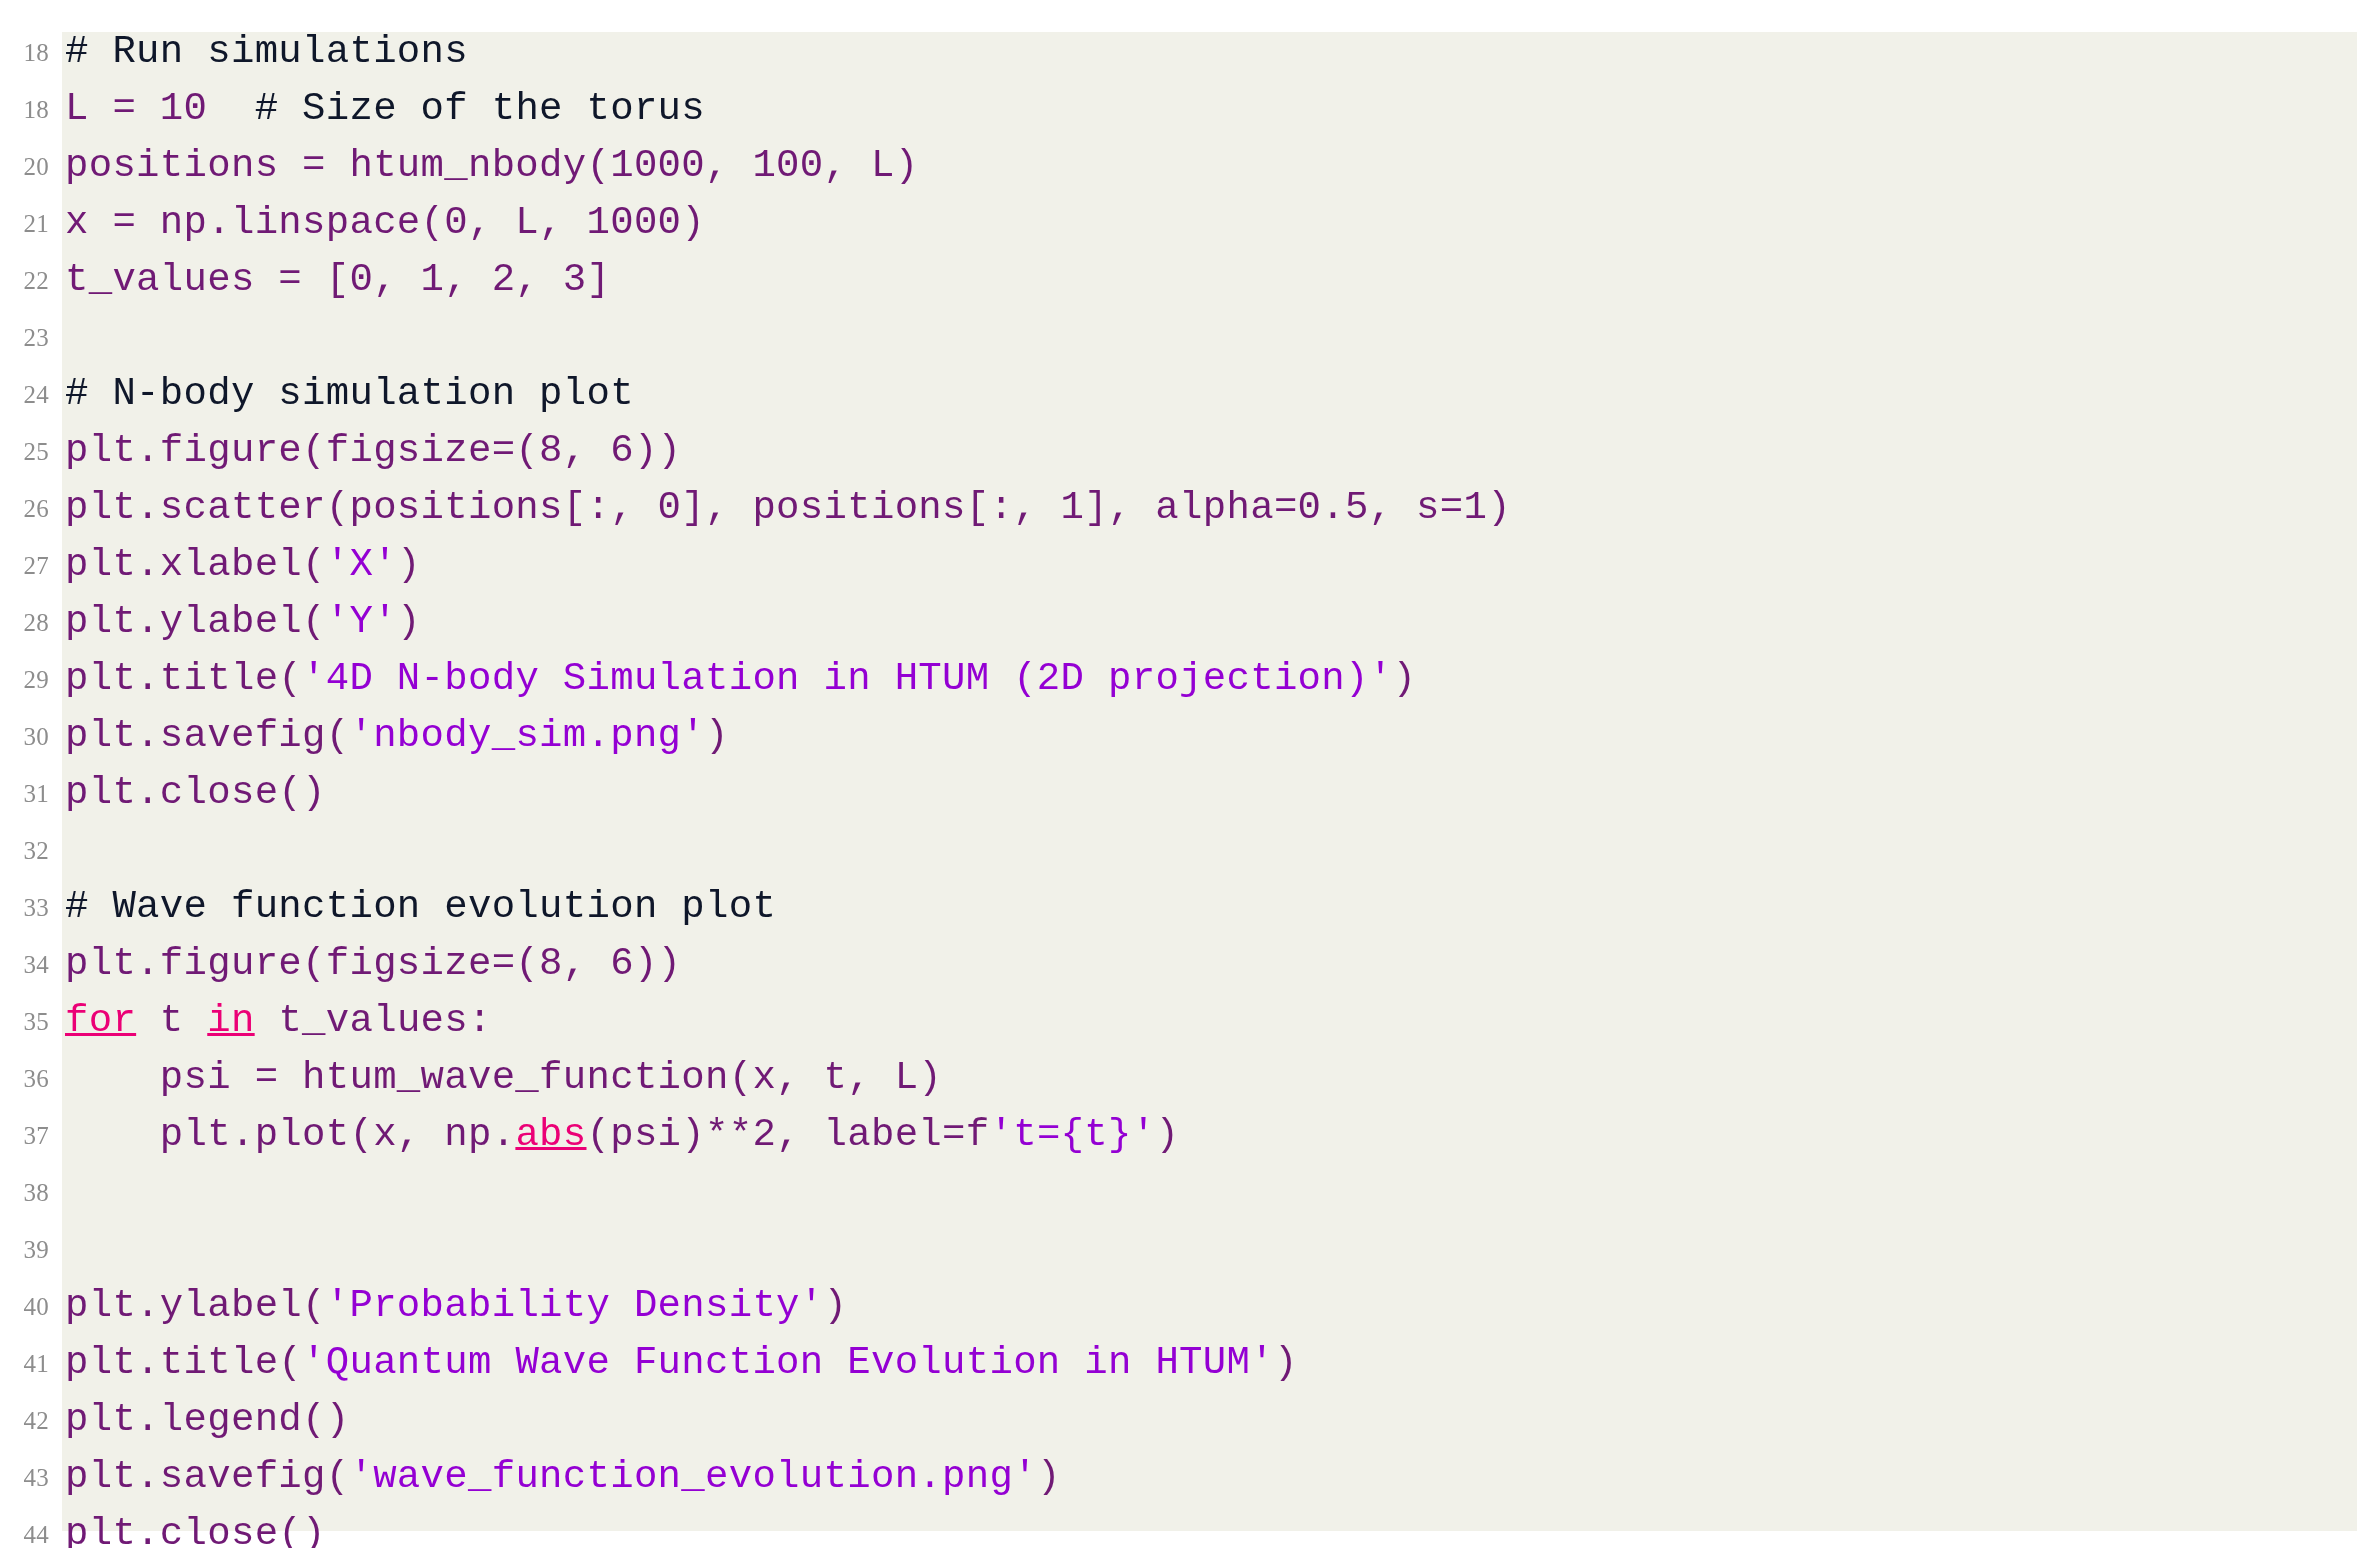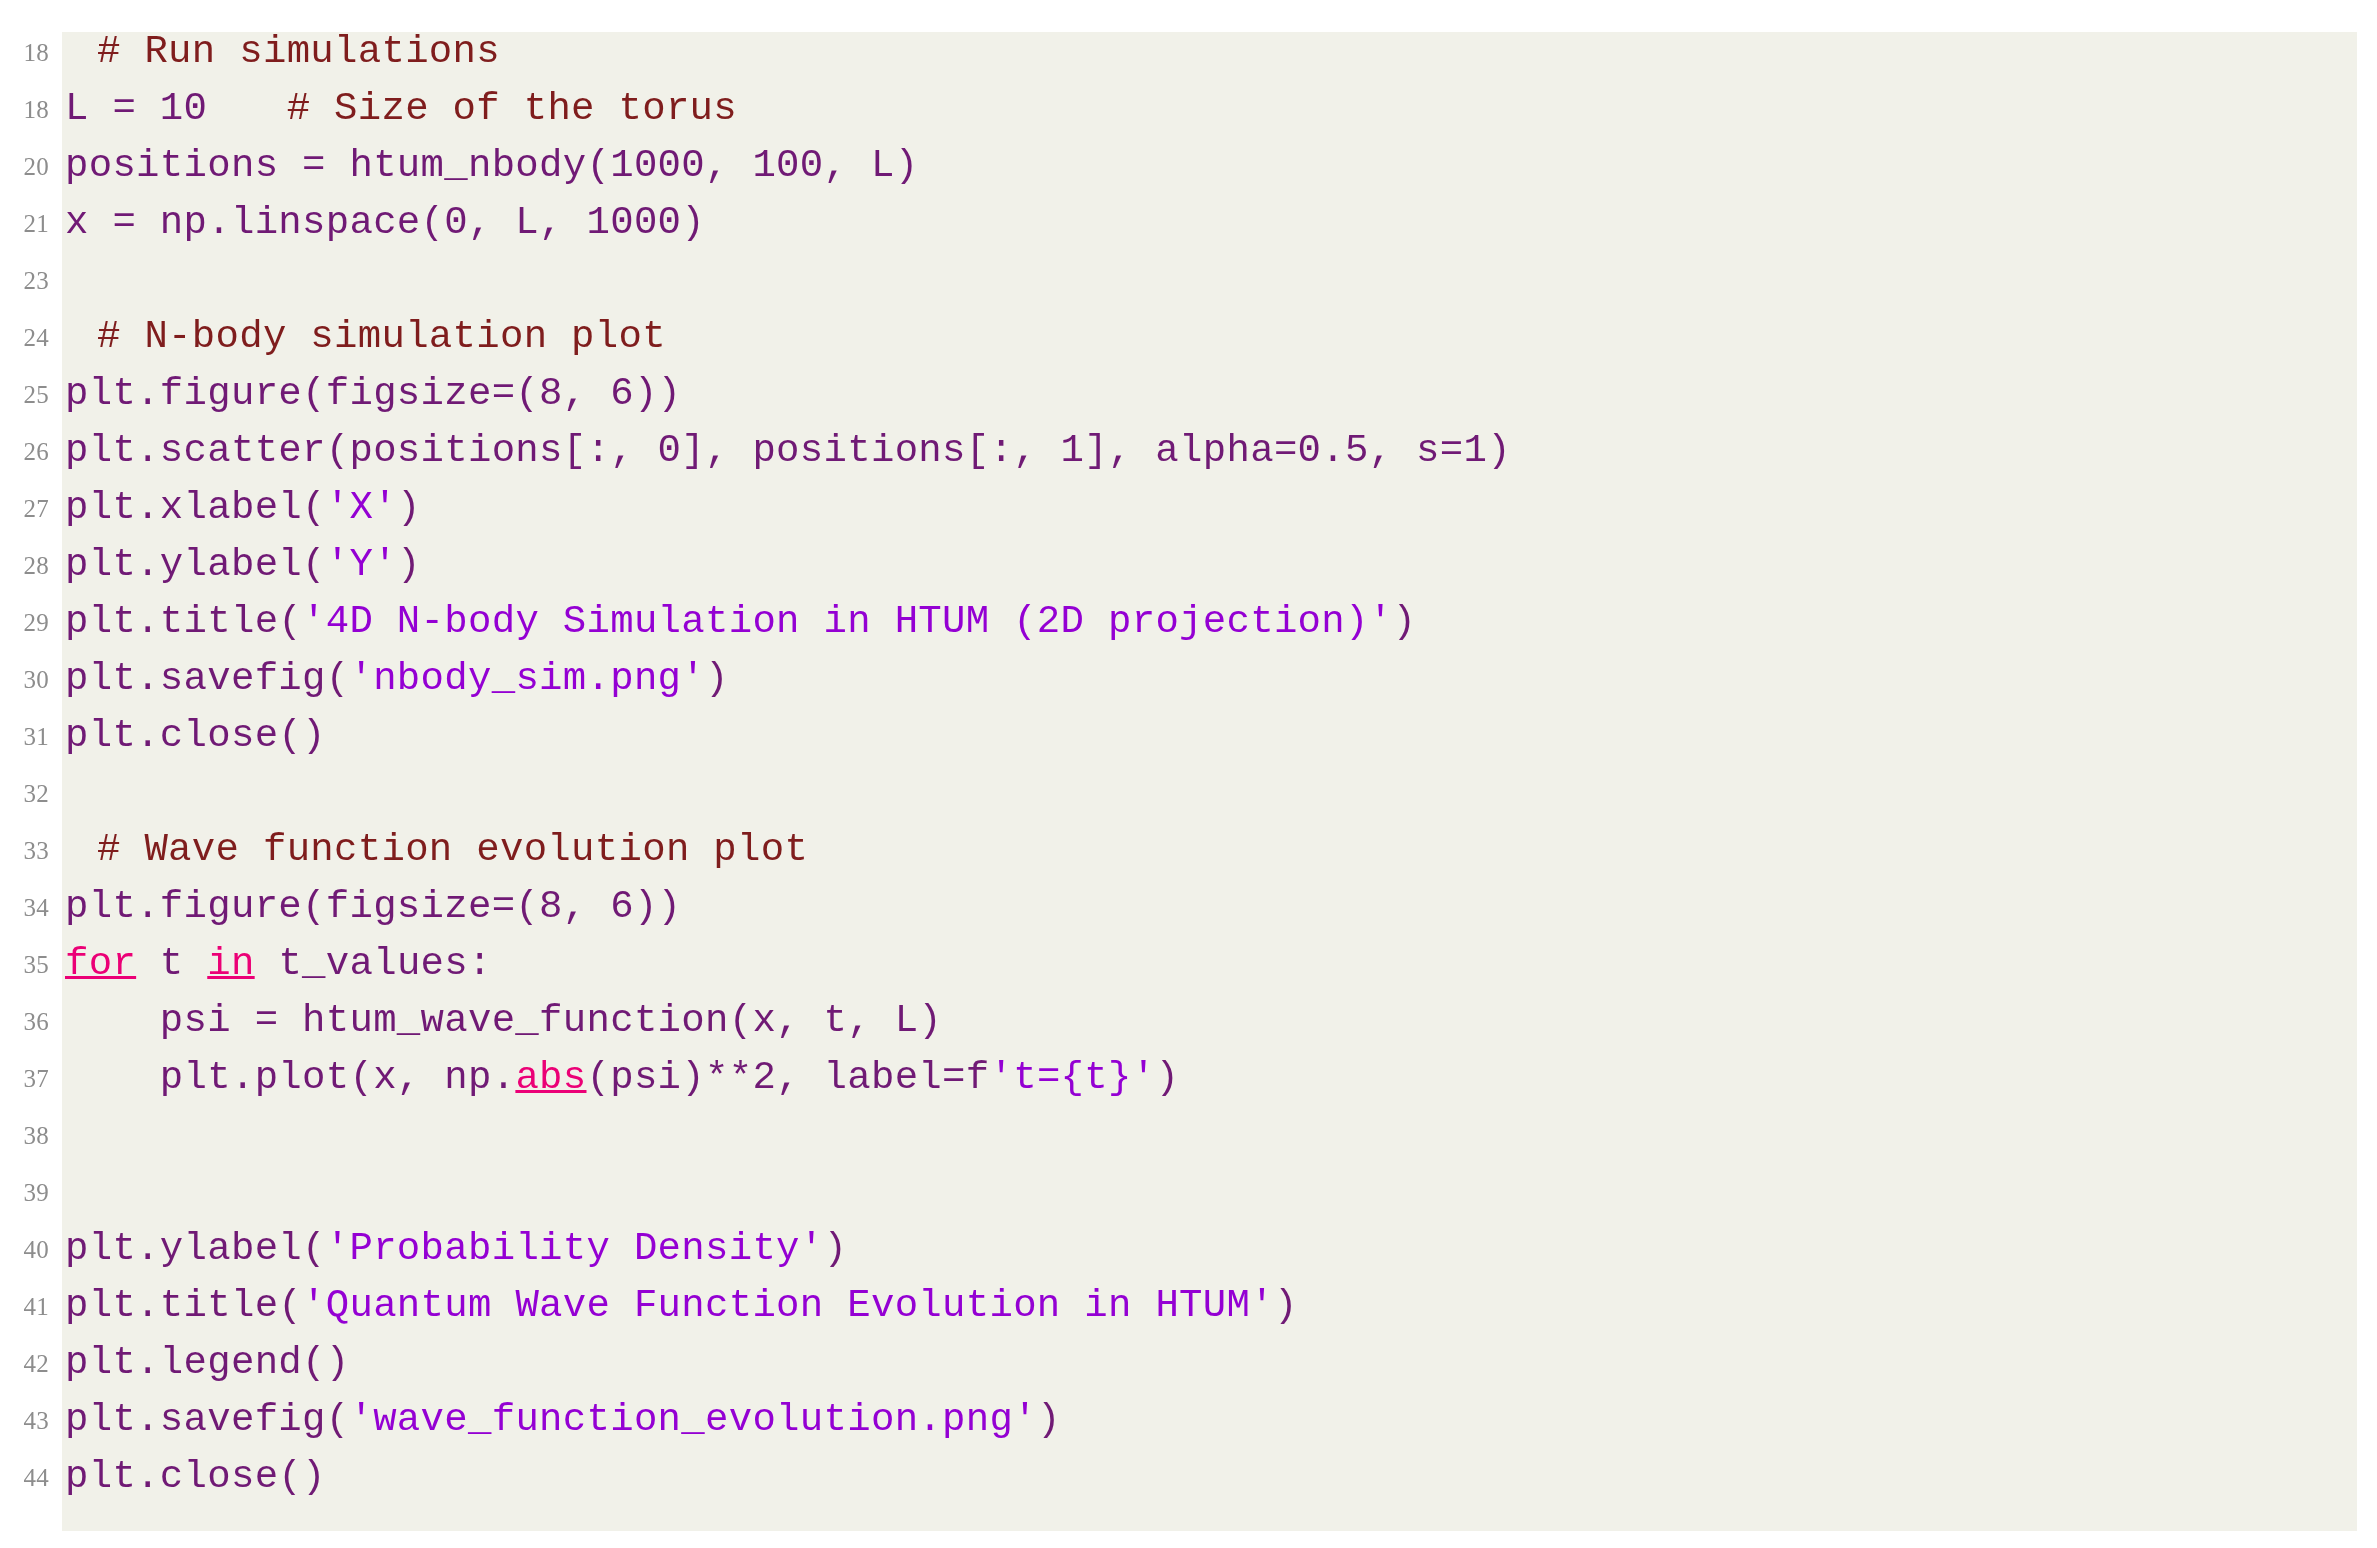--- a/index.html
+++ b/index.html
@@ -62,35 +62,36 @@
 
   .line-code {
     position: absolute;
     left: 65px;
     top: 0;
     white-space: pre;
     color: #000000;
   }
 
   
-  .tok-comment { color: #7f1d1d; margin-left: 32px; }
+  .tok-comment { color: #0f172a; }
   .tok-string  { color: #9400d3; }
   .tok-keyword { color: #eb0076; text-decoration: underline; }
   .tok-plain   { color: #701a75; }
 </style>
 </head>
 <body>
 
 <div id="listing">
   <div id="code-panel"></div>
   <div id="lines">
       <div class="code-line"><span class="line-number">18</span><span class="line-code"><span class="tok-comment"># Run simulations</span></span></div>
       <div class="code-line"><span class="line-number">18</span><span class="line-code"><span class="tok-plain">L = 10  </span><span class="tok-comment"># Size of the torus</span></span></div>
       <div class="code-line"><span class="line-number">20</span><span class="line-code"><span class="tok-plain">positions = htum_nbody(1000, 100, L)</span></span></div>
       <div class="code-line"><span class="line-number">21</span><span class="line-code"><span class="tok-plain">x = np.linspace(0, L, 1000)</span></span></div>
+      <div class="code-line"><span class="line-number">22</span><span class="line-code"><span class="tok-plain">t_values = [0, 1, 2, 3]</span></span></div>
       <div class="code-line"><span class="line-number">23</span><span class="line-code"><span class="tok-plain"></span></span></div>
       <div class="code-line"><span class="line-number">24</span><span class="line-code"><span class="tok-comment"># N-body simulation plot</span></span></div>
       <div class="code-line"><span class="line-number">25</span><span class="line-code"><span class="tok-plain">plt.figure(figsize=(8, 6))</span></span></div>
       <div class="code-line"><span class="line-number">26</span><span class="line-code"><span class="tok-plain">plt.scatter(positions[:, 0], positions[:, 1], alpha=0.5, s=1)</span></span></div>
       <div class="code-line"><span class="line-number">27</span><span class="line-code"><span class="tok-plain">plt.xlabel(</span><span class="tok-string">'X'</span><span class="tok-plain">)</span></span></div>
       <div class="code-line"><span class="line-number">28</span><span class="line-code"><span class="tok-plain">plt.ylabel(</span><span class="tok-string">'Y'</span><span class="tok-plain">)</span></span></div>
       <div class="code-line"><span class="line-number">29</span><span class="line-code"><span class="tok-plain">plt.title(</span><span class="tok-string">'4D N-body Simulation in HTUM (2D projection)'</span><span class="tok-plain">)</span></span></div>
       <div class="code-line"><span class="line-number">30</span><span class="line-code"><span class="tok-plain">plt.savefig(</span><span class="tok-string">'nbody_sim.png'</span><span class="tok-plain">)</span></span></div>
       <div class="code-line"><span class="line-number">31</span><span class="line-code"><span class="tok-plain">plt.close()</span></span></div>
       <div class="code-line"><span class="line-number">32</span><span class="line-code"><span class="tok-plain"></span></span></div>

